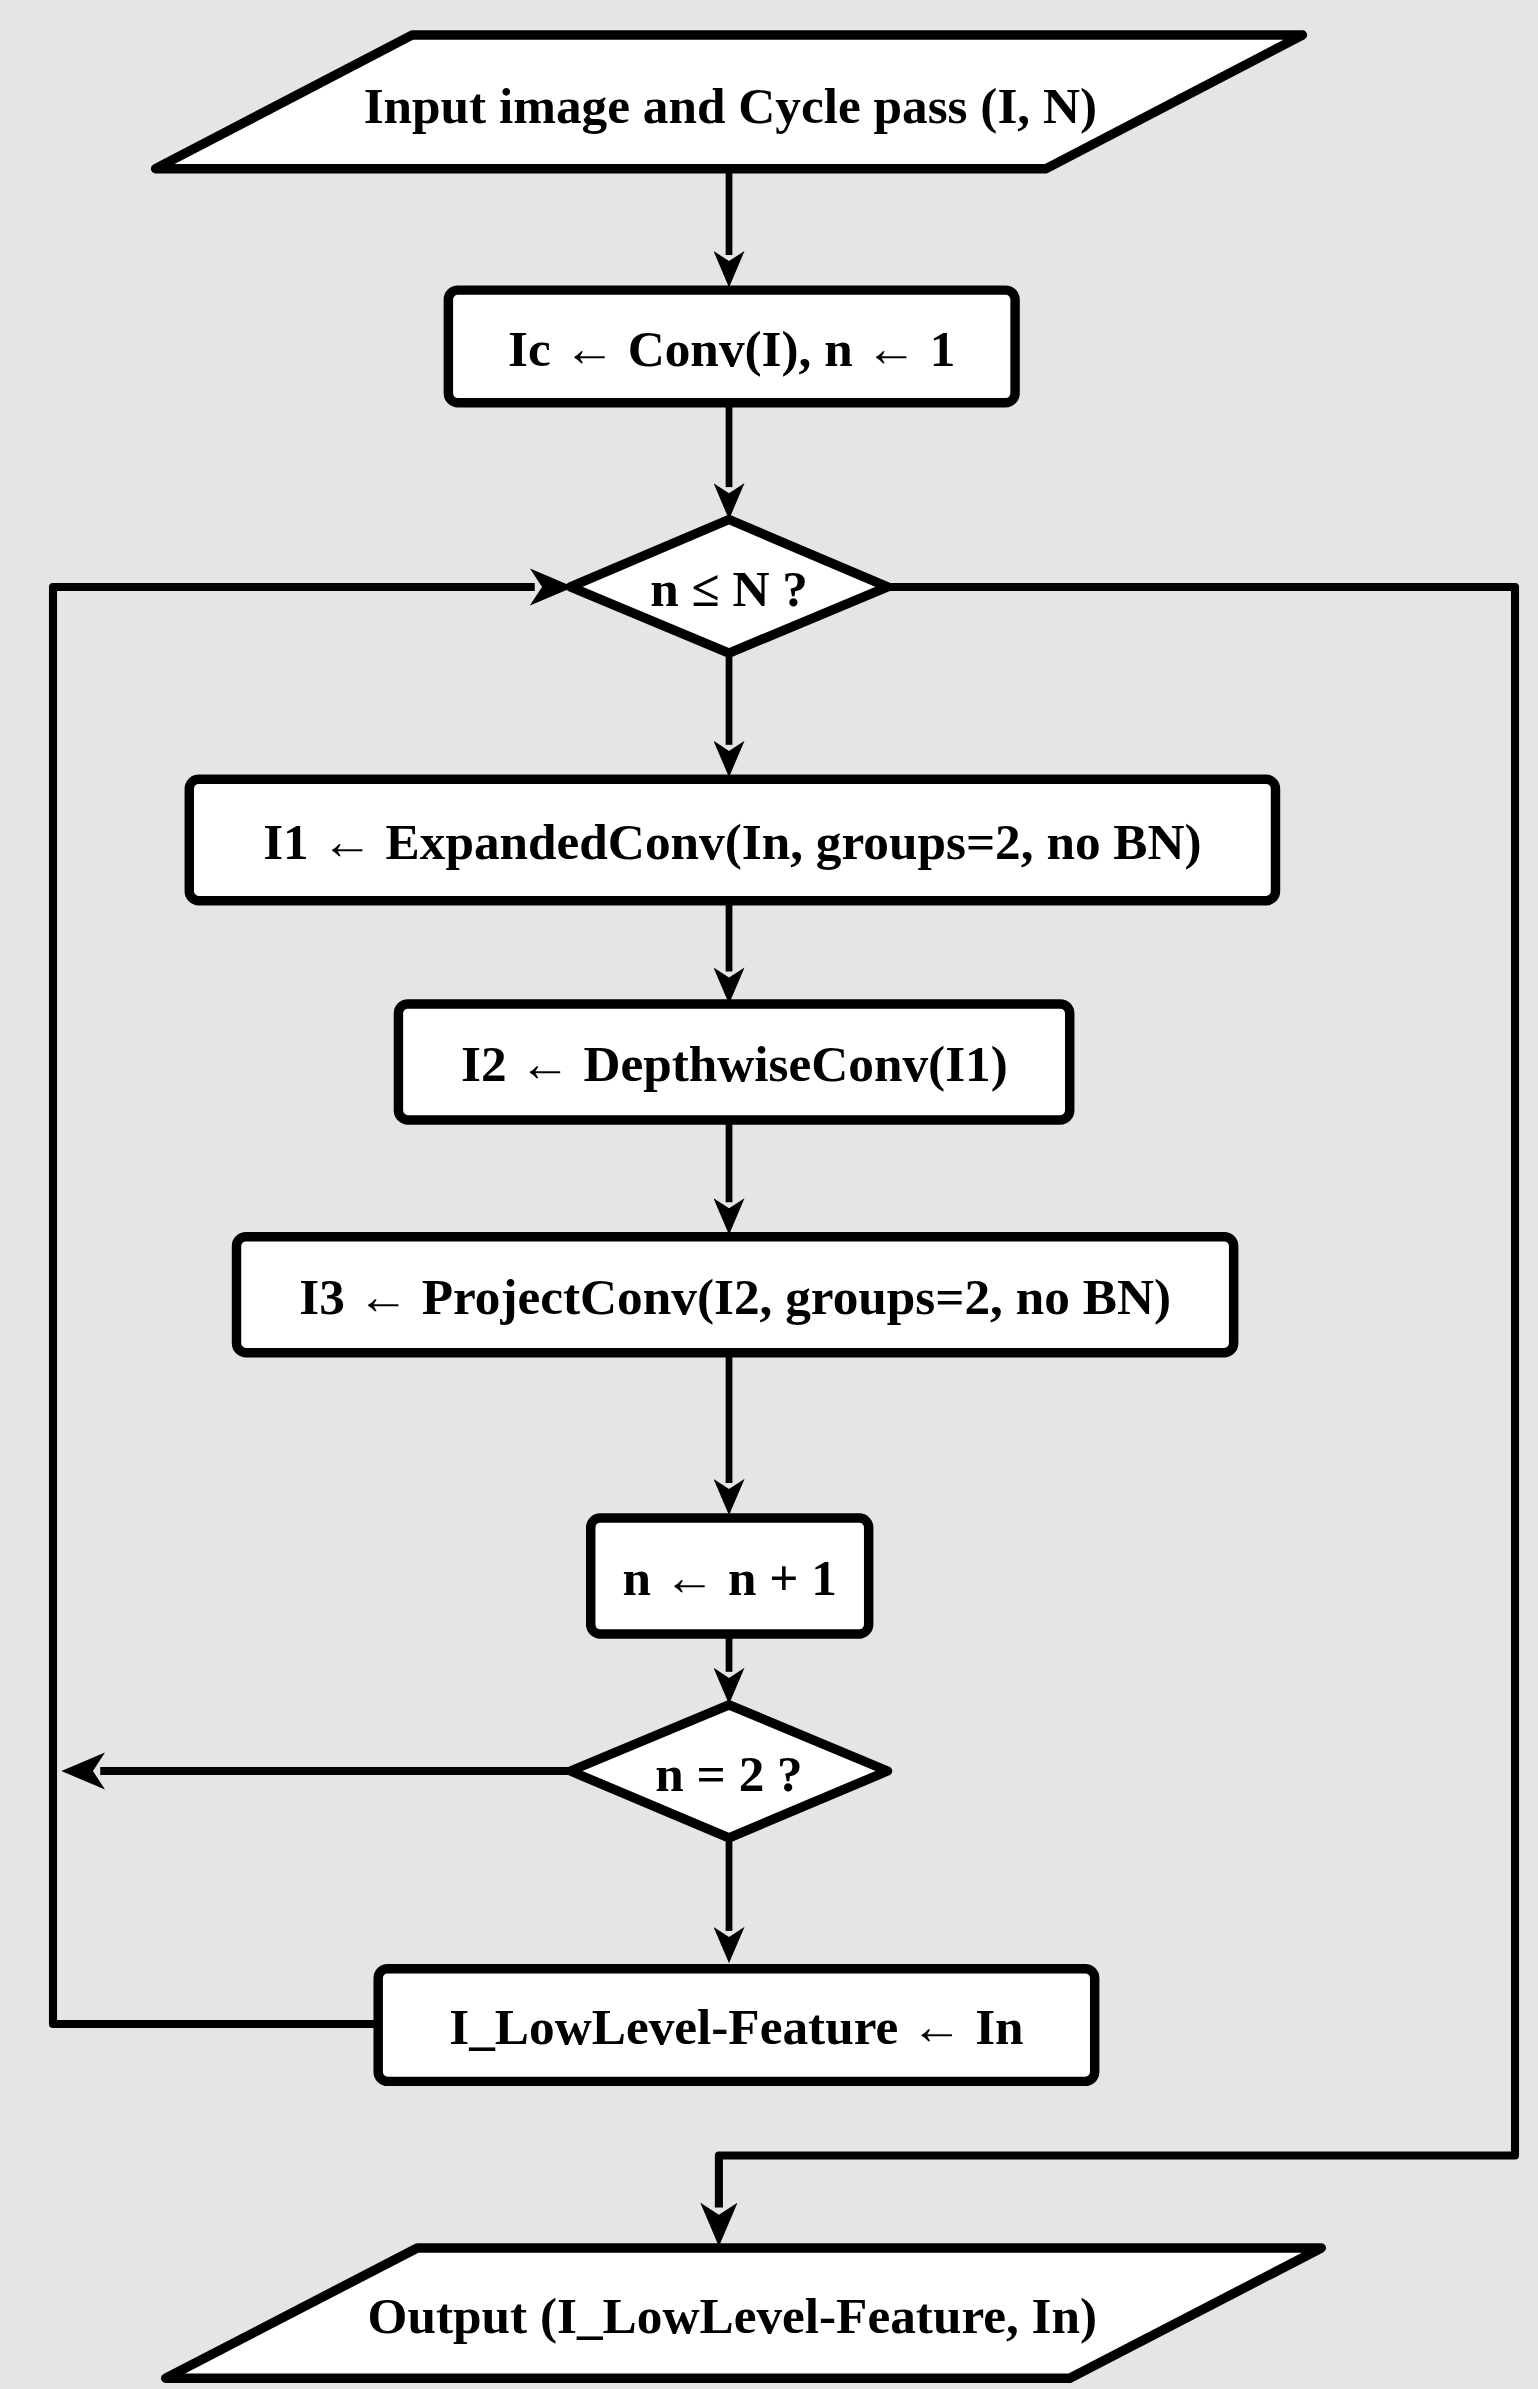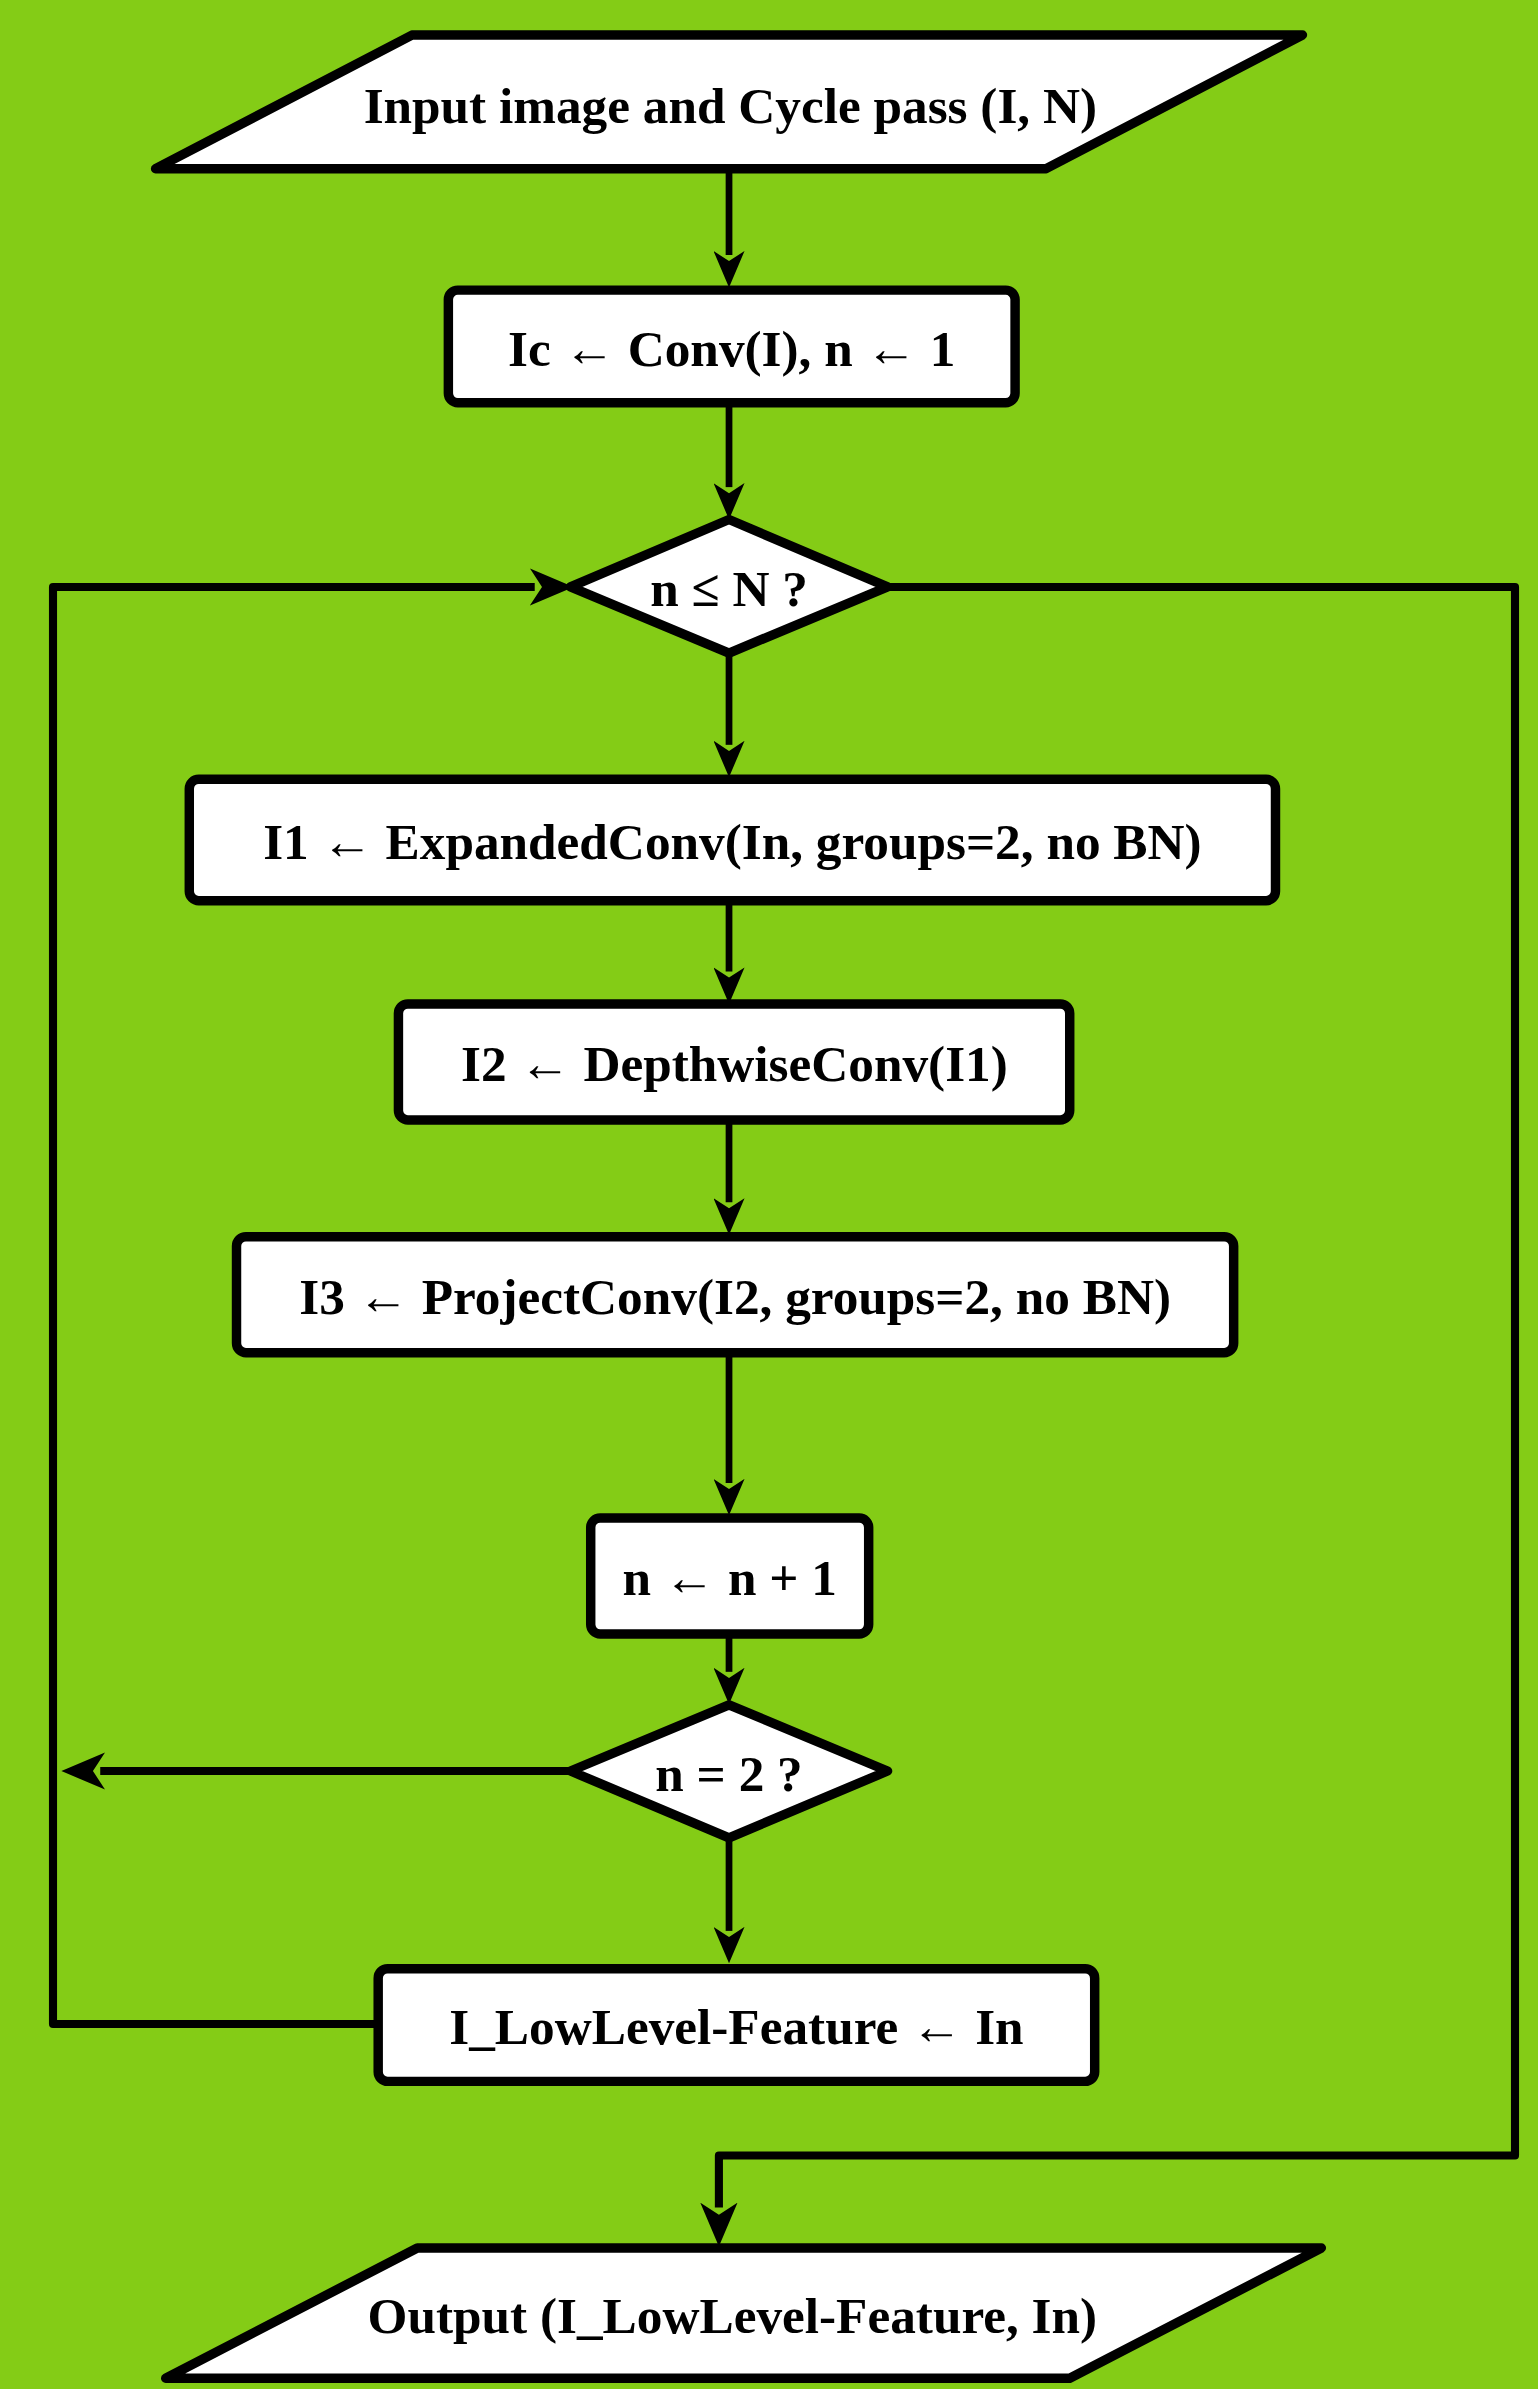--- a/index.html
+++ b/index.html
@@ -4,21 +4,21 @@
 <style>
   html, body {
     margin: 0;
     padding: 0;
     background: #ffffff;
   }
   .canvas {
     position: relative;
     width: 1539px;
     height: 2389px;
-    background: #84cc16;
+    background: #e5e5e5;
     overflow: hidden;
   }
   svg { display: block; }
   .shape {
     fill: #ffffff;
     stroke: #000000;
     stroke-width: 14;
     stroke-linejoin: round;
   }
   .edge {

